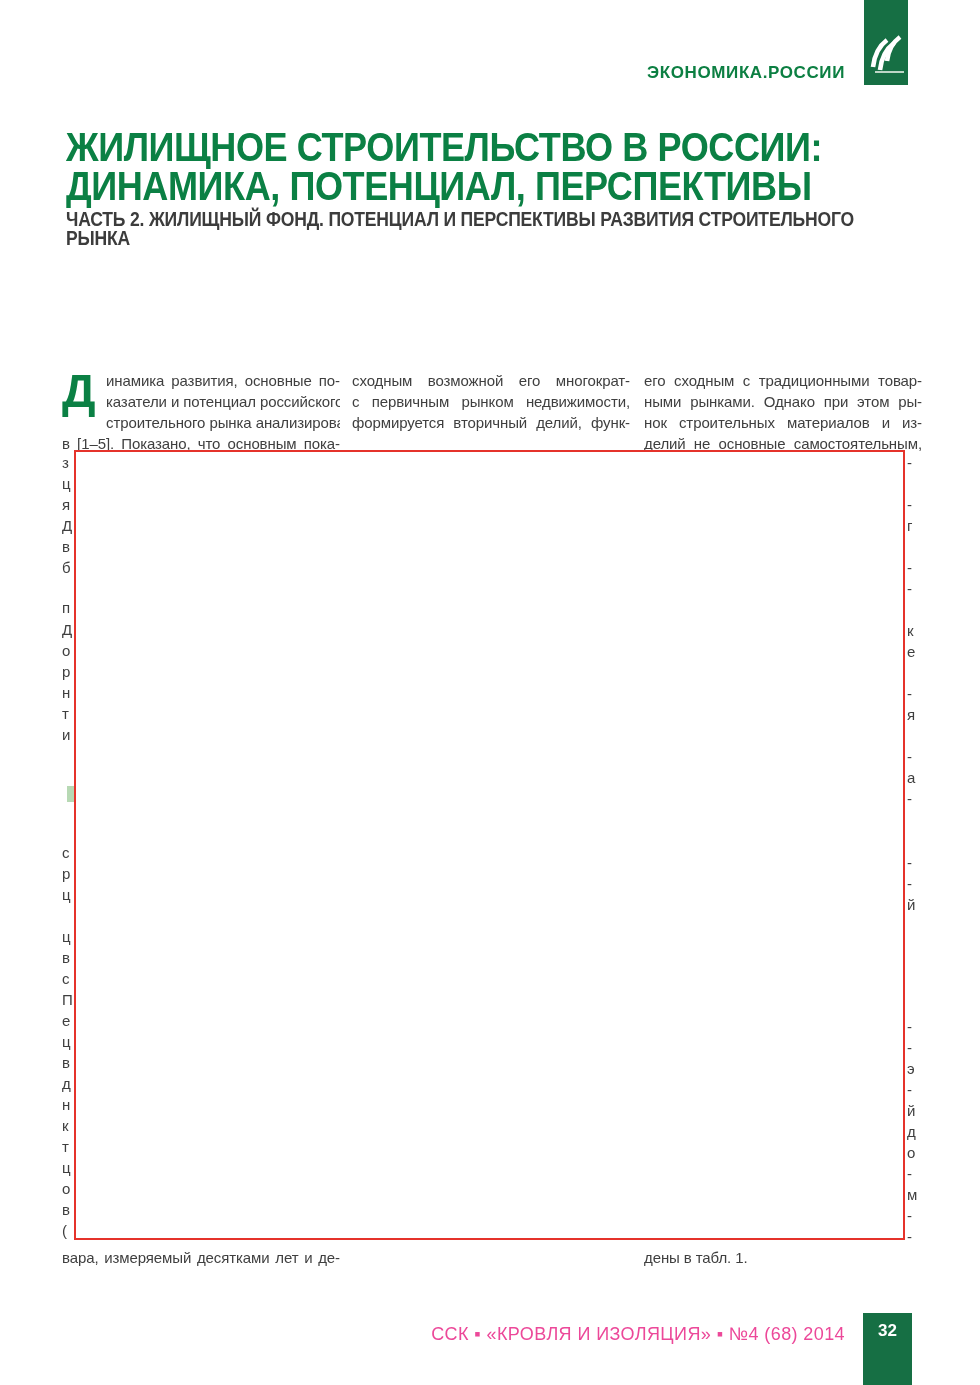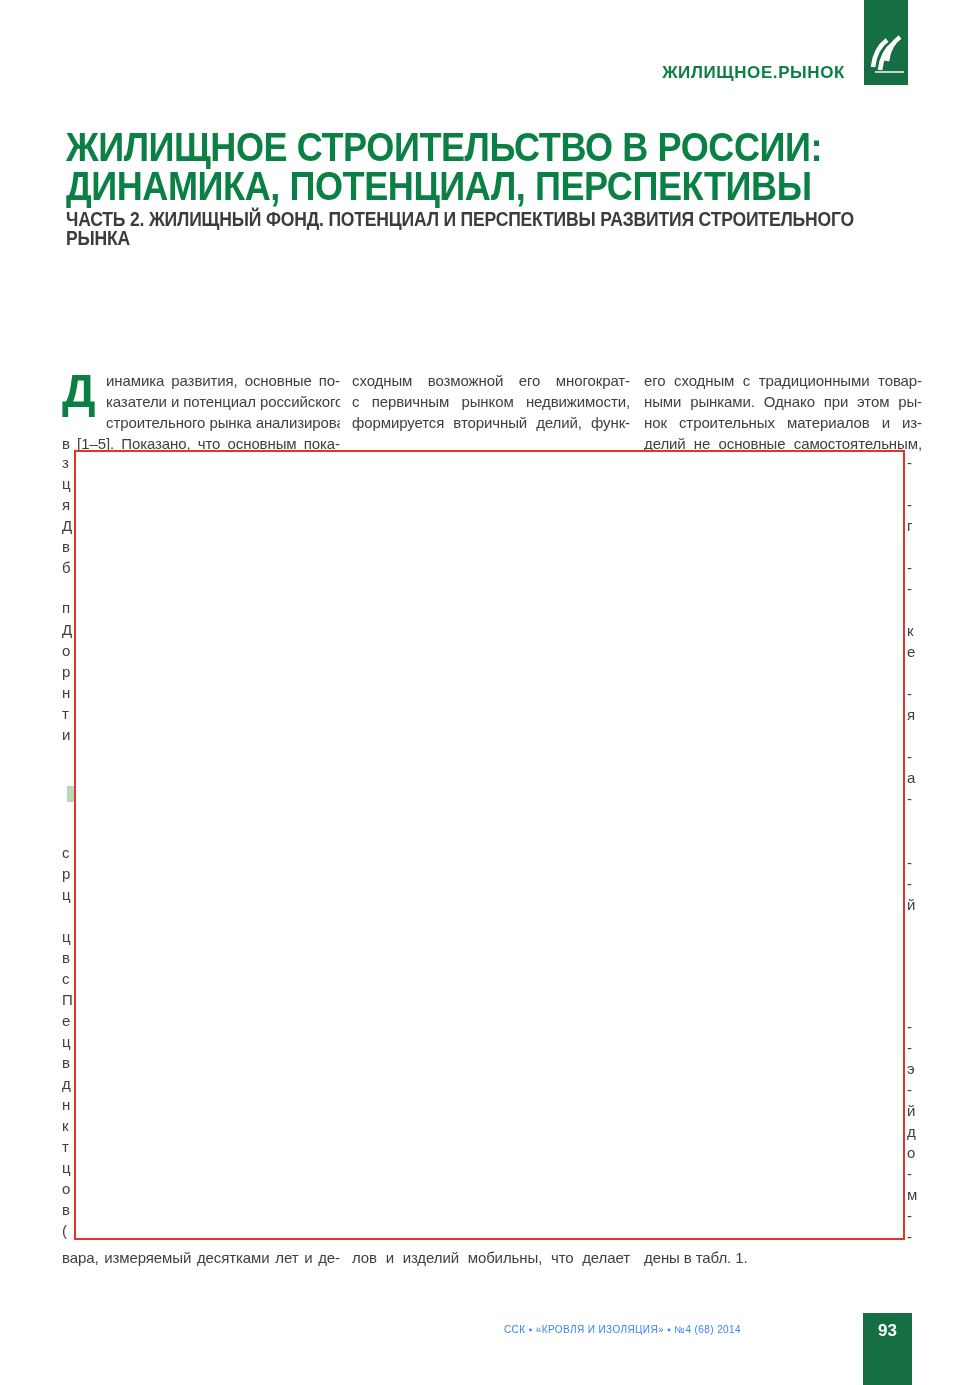--- a/index.html
+++ b/index.html
@@ -48,22 +48,22 @@
     background:#ffffff; border:2px solid #e5332b; box-sizing:border-box; z-index:3;
   }
   
   .frag-col{position:absolute; top:450px; height:790px; overflow:hidden; z-index:2; color:#3f3f3f; font-size:15px;}
   .frag-col.left{left:62px; width:12px;}
   .frag-col.right{left:907px; width:13px;}
   .frag{position:absolute; left:0; line-height:15px; white-space:pre;}
   .green-sliver{position:absolute; left:67px; top:786px; width:8px; height:16px; background:#b7d9b4; z-index:2;}
   
   .footer-line{
-    position:absolute; left:400px; top:1324px; width:445px; text-align:center;
-    color:#3b82f6; font-size:10px; letter-spacing:.4px; white-space:nowrap;
+    position:absolute; left:400px; top:1324px; width:445px; text-align:right;
+    color:#ec4899; font-size:18px; letter-spacing:.4px; white-space:nowrap;
   }
   .page-num-box{
     position:absolute; left:863px; top:1313px; width:49px; height:72px; background:#166f44;
     color:#ffffff; font-size:17px; font-weight:bold; text-align:center;
   }
   .page-num-box span{display:block; margin-top:8px;}
 </style>
 </head>
 <body>
 
@@ -75,21 +75,21 @@
         <g fill="none" stroke="#ffffff" stroke-width="4.6" stroke-linecap="butt">
           <path d="M9 67 Q11 49 23 40"></path>
           <path d="M16 70 Q18 52 30 43"></path>
           <path d="M23 61 Q25 45 36 37"></path>
         </g>
         <path d="M11 72 L40 72" stroke="#e8f0e8" stroke-width="1.6"></path>
       </svg>
     </span>
   </div>
 
-  <div class="section-label">ЖИЛИЩНОЕ.РЫНОК</div>
+  <div class="section-label">ЭКОНОМИКА.РОССИИ</div>
 
   <div class="title">
     <div class="title-line l1">ЖИЛИЩНОЕ СТРОИТЕЛЬСТВО В РОССИИ:</div>
     <div class="title-line l2">ДИНАМИКА, ПОТЕНЦИАЛ, ПЕРСПЕКТИВЫ</div>
   </div>
 
   <div class="subtitle">
     <div class="subtitle-line l1">ЧАСТЬ 2. ЖИЛИЩНЫЙ ФОНД. ПОТЕНЦИАЛ И ПЕРСПЕКТИВЫ РАЗВИТИЯ СТРОИТЕЛЬНОГО</div>
     <div class="subtitle-line l2">РЫНКА</div>
   </div>
@@ -177,21 +177,20 @@
       <span class="frag" style="top: 716px;">-</span>
       <span class="frag" style="top: 737px;">м</span>
       <span class="frag" style="top: 758px;">-</span>
       <span class="frag" style="top: 779px;">-</span>
     </div>
   <div class="green-sliver"></div>
 
   <div class="overlay"></div>
 
   <div class="bottom-line just c1">вара, измеряемый десятками лет и де-</div>
-  <div class="bottom-line just c2">лов и изделий мобильны, что делает</div>
   <div class="bottom-line c3">дены в табл. 1.</div>
 
   <div class="footer-line">ССК ▪ «КРОВЛЯ И ИЗОЛЯЦИЯ» ▪ №4 (68) 2014</div>
   <div class="page-num-box">
-    <span>93</span>
+    <span>32</span>
   </div>
 
 </div>
 
 </body></html>

